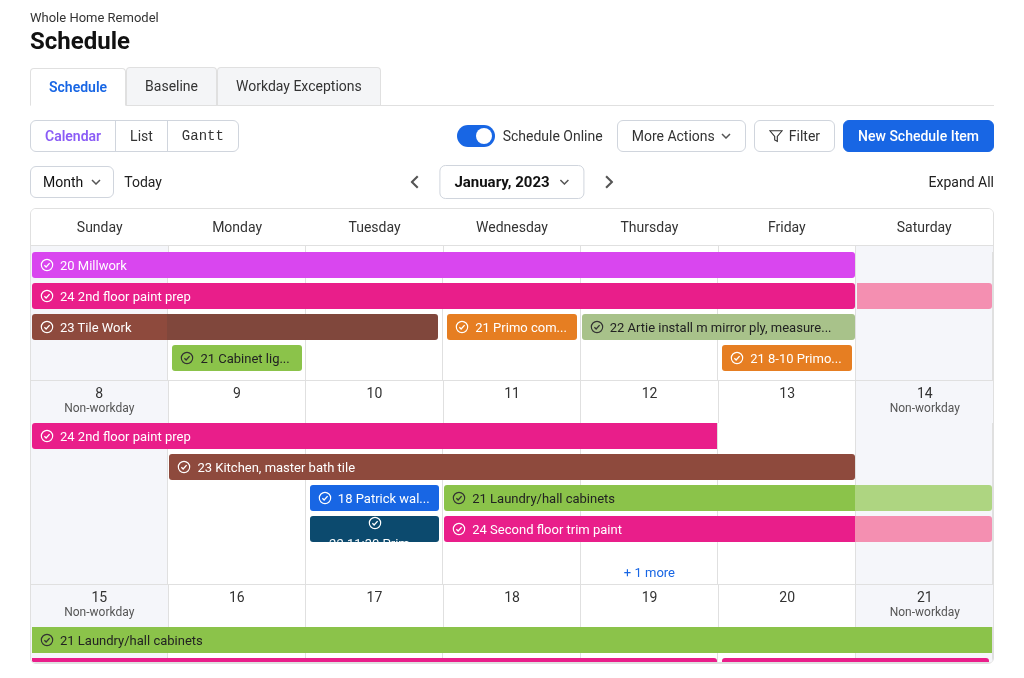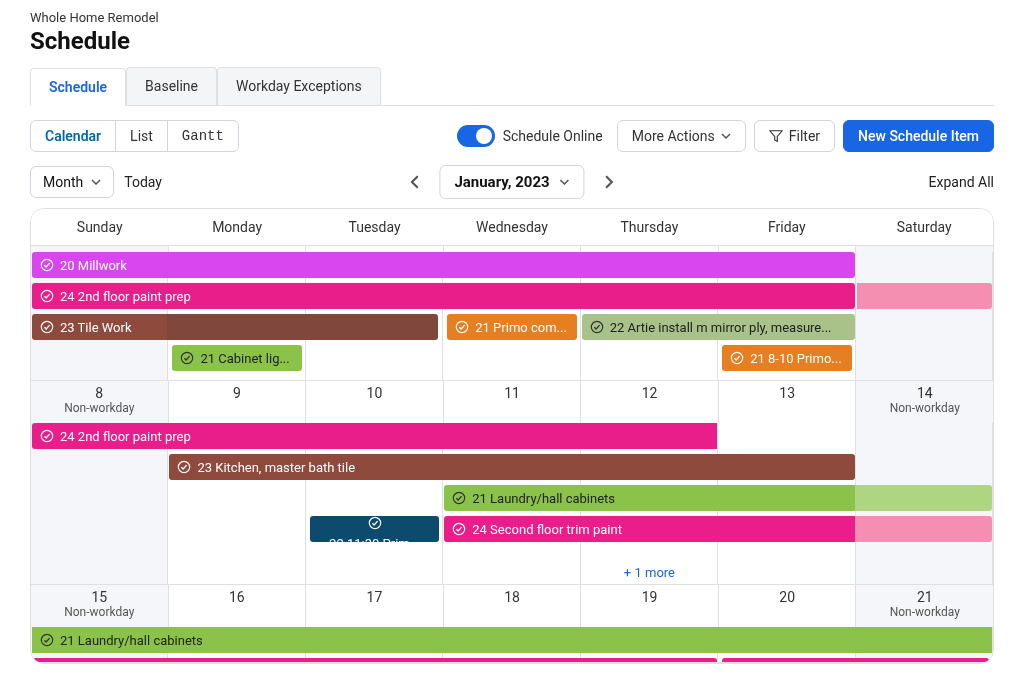--- a/index.html
+++ b/index.html
@@ -7,38 +7,38 @@
 .breadcrumb { font-size: 13px; color: #333; margin-bottom: 2px; }
 h1 { font-size: 24px; font-weight: 700; margin-bottom: 12px; }
 .main-tabs { display: flex; border-bottom: 1px solid #e0e0e0; margin-bottom: 14px; }
 .main-tab { padding: 10px 18px; cursor: pointer; background: #f4f5f7; border: 1px solid #e0e0e0; border-bottom: none; margin-right: 0; font-size: 14px; color: #333; border-radius: 4px 4px 0 0; }
 .main-tab.active { background: #fff; color: #1866e4; font-weight: 600; border-bottom: 1px solid #fff; position: relative; top: 1px; }
 .toolbar { display: flex; align-items: center; justify-content: space-between; margin-bottom: 14px; }
 .left-tools, .right-tools { display: flex; align-items: center; gap: 8px; }
 .seg-group { display: flex; border: 1px solid #d0d5dd; border-radius: 6px; overflow: hidden; }
 .seg { padding: 7px 14px; cursor: pointer; font-size: 14px; color: #333; border-right: 1px solid #d0d5dd; }
 .seg:last-child { border-right: none; font-family: Liberation Mono, monospace; }
-.seg.active { color: #0369a1; font-weight: 600; }
+.seg.active { color: #8b5cf6; font-weight: 600; }
 .toggle { position: relative; width: 38px; height: 22px; background: #1866e4; border-radius: 11px; cursor: pointer; }
 .toggle::after { content: ""; position: absolute; width: 16px; height: 16px; background: #fff; border-radius: 50%; top: 3px; right: 3px; }
 .toggle-label { font-size: 14px; color: #333; margin-right: 6px; }
 .btn { display: inline-flex; align-items: center; gap: 6px; padding: 7px 14px; border: 1px solid #d0d5dd; border-radius: 6px; background: #fff; cursor: pointer; font-size: 14px; color: #333; }
 .btn.primary { background: #1866e4; color: #fff; border-color: #1866e4; font-weight: 500; }
 .chev-down { width: 10px; height: 6px; display: inline-block; }
 .filter-icon, .chev-icon { width: 14px; height: 14px; display: inline-block; }
 .subbar { display: flex; align-items: center; justify-content: space-between; margin-bottom: 10px; }
 .subbar-left, .subbar-center, .subbar-right { display: flex; align-items: center; gap: 10px; }
 .subbar-center { position: absolute; left: 50%; transform: translateX(-50%); }
 .subbar-wrap { position: relative; display: flex; align-items: center; }
 .select-btn { display: inline-flex; align-items: center; gap: 8px; padding: 7px 12px; border: 1px solid #d0d5dd; border-radius: 6px; background: #fff; cursor: pointer; font-size: 14px; }
 .today-link { font-size: 14px; color: #222; cursor: pointer; }
 .nav-arrow { width: 28px; height: 28px; display: flex; align-items: center; justify-content: center; cursor: pointer; color: #555; }
 .month-select { display: inline-flex; align-items: center; gap: 10px; padding: 7px 14px; border: 1px solid #d0d5dd; border-radius: 6px; font-weight: 700; font-size: 15px; }
 .expand-all { font-size: 14px; cursor: pointer; color: #222; }
-.calendar { border: 1px solid #e0e0e0; border-radius: 14px; overflow: hidden; }
+.calendar { border: 1px solid #e0e0e0; border-radius: 6px; overflow: hidden; }
 .cal-header { display: flex; border-bottom: 1px solid #e0e0e0; background: #fff; }
 .cal-head-cell { flex: 1; text-align: center; padding: 10px 4px; font-size: 14px; color: #333; }
 .cal-body { display: flex; flex-direction: column; }
 .cal-week { display: flex; flex-direction: column; border-bottom: 1px solid #e0e0e0; position: relative; }
 .cal-daterow { display: flex; }
 .cal-datecell { flex: 1; min-height: 42px; text-align: center; padding: 4px 4px 2px; font-size: 14px; color: #333; border-right: 1px solid #e0e0e0; background: #fff; }
 .cal-datecell:last-child { border-right: none; }
 .cal-datecell.nonwork { background: #f5f6fa; }
 .cal-datecell .sub { font-size: 12px; color: #555; }
 .cal-eventrow { display: flex; height: 28px; margin-bottom: 3px; position: relative; }
@@ -265,20 +265,27 @@
           <div class="cal-eventrow">
             <div class="event" style="left: calc(14.2857% + 1px); width: calc(71.4286% - 2px); background: rgb(142, 74, 61);">
               <svg class="chk" viewBox="0 0 16 16">
                 <circle cx="8" cy="8" r="6.5" stroke="#fff" stroke-width="1.3" fill="none"></circle>
                 <path d="M5 8.2l2 2 4-4.4" stroke="#fff" stroke-width="1.5" fill="none"></path>
               </svg>
               <span class="event-text">23 Kitchen, master bath tile</span>
             </div>
           </div>
           <div class="cal-eventrow">
+            <div class="event" style="left: calc(28.5714% + 4px); width: calc(14.2857% - 8px); background: rgb(24, 102, 228);">
+              <svg class="chk" viewBox="0 0 16 16">
+                <circle cx="8" cy="8" r="6.5" stroke="#fff" stroke-width="1.3" fill="none"></circle>
+                <path d="M5 8.2l2 2 4-4.4" stroke="#fff" stroke-width="1.5" fill="none"></path>
+              </svg>
+              <span class="event-text">18 Patrick wal...</span>
+            </div>
             <div class="event dark-text" style="left: calc(42.8571% + 1px); width: calc(57.1429% - 2px); background: linear-gradient(to right, rgb(139, 195, 74) 0%, rgb(139, 195, 74) 75%, rgb(174, 213, 129) 75%, rgb(174, 213, 129) 100%);">
               <svg class="chk" viewBox="0 0 16 16">
                 <circle cx="8" cy="8" r="6.5" stroke="#333" stroke-width="1.3" fill="none"></circle>
                 <path d="M5 8.2l2 2 4-4.4" stroke="#333" stroke-width="1.5" fill="none"></path>
               </svg>
               <span class="event-text">21 Laundry/hall cabinets</span>
             </div>
           </div>
           <div class="cal-eventrow">
             <div class="event" style="left: calc(28.5714% + 4px); width: calc(14.2857% - 8px); background: #0c4a6e; flex-direction: column;">

